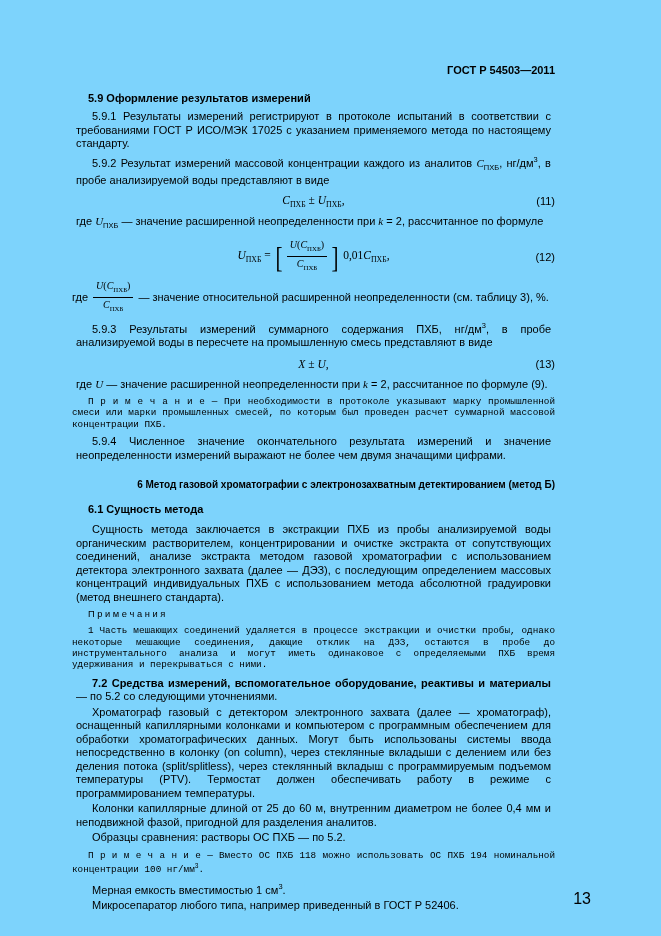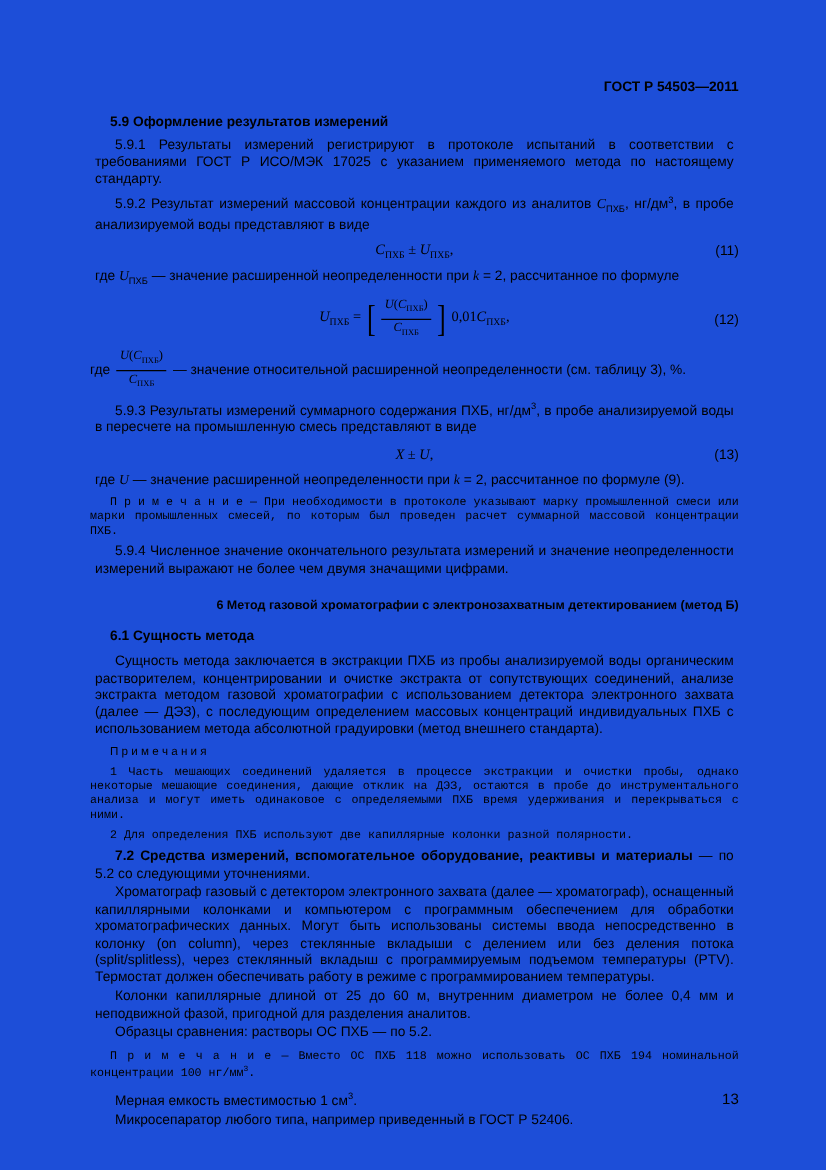--- a/index.html
+++ b/index.html
@@ -1,18 +1,18 @@
 <!DOCTYPE html>
 <html><head>
 <meta charset="utf-8">
 <style>
   html,body{margin:0;padding:0;background:#ffffff;}
-  .page{position:relative;width:661px;height:936px;background:#1d4ed8;color:#000;
+  .page{position:relative;width:661px;height:936px;background:#7dd3fc;color:#000;
     font-family:"Liberation Sans","DejaVu Sans",sans-serif;
-    padding:64px 70px 0 72px;box-sizing:border-box;overflow:hidden;}
+    padding:64px 106px 0 72px;box-sizing:border-box;overflow:hidden;}
   .doc-header{text-align:right;font-weight:bold;font-size:11px;margin-bottom:16px;}
   .p{margin:2px 4px;font-size:11px;line-height:13.5px;text-align:justify;text-indent:16px;}
   .p.no-indent{text-indent:0;}
   .h59{font-size:11px;font-weight:bold;text-indent:16px;margin:0 0 6px;}
   .h6{font-size:10px;font-weight:bold;line-height:17px;margin:14px 0 10px;text-align:right;}
   .h61{font-size:11px;font-weight:bold;text-indent:16px;margin:2px 0 8px;}
   .note{margin:5px 0;font-size:9.3px;line-height:11.3px;text-align:justify;text-indent:16px;font-family:Liberation Mono, monospace;}
   .note-head{margin:5px 0 2px;font-size:9.3px;line-height:11.3px;text-indent:16px;}
   sub,sup{font-size:68%;}
   i{font-family:"Liberation Serif","DejaVu Serif",serif;font-style:italic;}
@@ -22,21 +22,21 @@
   .formula .fnum{position:absolute;right:0;font-family:"Liberation Sans",sans-serif;font-size:11px;}
   .fbody{display:inline-flex;align-items:center;gap:3px;}
   .frac{display:inline-flex;flex-direction:column;align-items:center;vertical-align:middle;
     font-family:"Liberation Serif","DejaVu Serif",serif;font-size:10px;line-height:12px;text-align:center;}
   .frac .num{border-bottom:1px solid #000;padding:0 3px 1px;}
   .frac .den{padding-top:1px;}
   .bracket{font-size:30px;line-height:0.85;font-weight:400;transform:scaleX(0.7);
     font-family:"Liberation Serif","DejaVu Serif",serif;}
   .gde{display:flex;align-items:center;gap:5px;margin:4px 0;font-size:11px;line-height:13.5px;text-indent:0;}
   .mt{margin-top:6px;}
-  .pnum{position:absolute;right:70px;bottom:50px;font-size:12px;}
+  .pnum{position:absolute;right:70px;bottom:28px;font-size:16px;}
 </style>
 </head>
 <body>
 
 <div class="page">
 
   <div class="doc-header">
     <span>ГОСТ Р 54503—2011</span>
   </div>
 
@@ -86,21 +86,20 @@
   <p class="note">П р и м е ч а н и е — При необходимости в протоколе указывают марку промышленной смеси или марки промышленных смесей, по которым был проведен расчет суммарной массовой концентрации ПХБ.</p>
   <p class="p">5.9.4 Численное значение окончательного результата измерений и значение неопределенности измерений выражают не более чем двумя значащими цифрами.</p>
 
   <p class="h6">6 Метод газовой хроматографии с электронозахватным детектированием (метод Б)</p>
   <p class="h61">6.1 Сущность метода</p>
 
   <p class="p">Сущность метода заключается в экстракции ПХБ из пробы анализируемой воды органическим растворителем, концентрировании и очистке экстракта от сопутствующих соединений, анализе экстракта методом газовой хроматографии с использованием детектора электронного захвата (далее — ДЭЗ), с последующим определением массовых концентраций индивидуальных ПХБ с использованием метода абсолютной градуировки (метод внешнего стандарта).</p>
 
   <p class="note-head">П р и м е ч а н и я</p>
   <p class="note">1 Часть мешающих соединений удаляется в процессе экстракции и очистки пробы, однако некоторые мешающие соединения, дающие отклик на ДЭЗ, остаются в пробе до инструментального анализа и могут иметь одинаковое с определяемыми ПХБ время удерживания и перекрываться с ними.</p>
-  <p class="note">2 Для определения ПХБ используют две капиллярные колонки разной полярности.</p>
 
   <p class="p mt"><b>7.2 Средства измерений, вспомогательное оборудование, реактивы и материалы</b> — по 5.2 со следующими уточнениями.</p>
   <p class="p">Хроматограф газовый с детектором электронного захвата (далее — хроматограф), оснащенный капиллярными колонками и компьютером с программным обеспечением для обработки хроматографических данных. Могут быть использованы системы ввода непосредственно в колонку (on column), через стеклянные вкладыши с делением или без деления потока (split/splitless), через стеклянный вкладыш с программируемым подъемом температуры (PTV). Термостат должен обеспечивать работу в режиме с программированием температуры.</p>
   <p class="p">Колонки капиллярные длиной от 25 до 60 м, внутренним диаметром не более 0,4 мм и неподвижной фазой, пригодной для разделения аналитов.</p>
   <p class="p">Образцы сравнения: растворы ОС ПХБ — по 5.2.</p>
   <p class="note">П р и м е ч а н и е — Вместо ОС ПХБ 118 можно использовать ОС ПХБ 194 номинальной концентрации 100 нг/мм<sup>3</sup>.</p>
   <p class="p">Мерная емкость вместимостью 1 см<sup>3</sup>.</p>
   <p class="p">Микросепаратор любого типа, например приведенный в ГОСТ Р 52406.</p>
 
   <div class="pnum">13</div>

